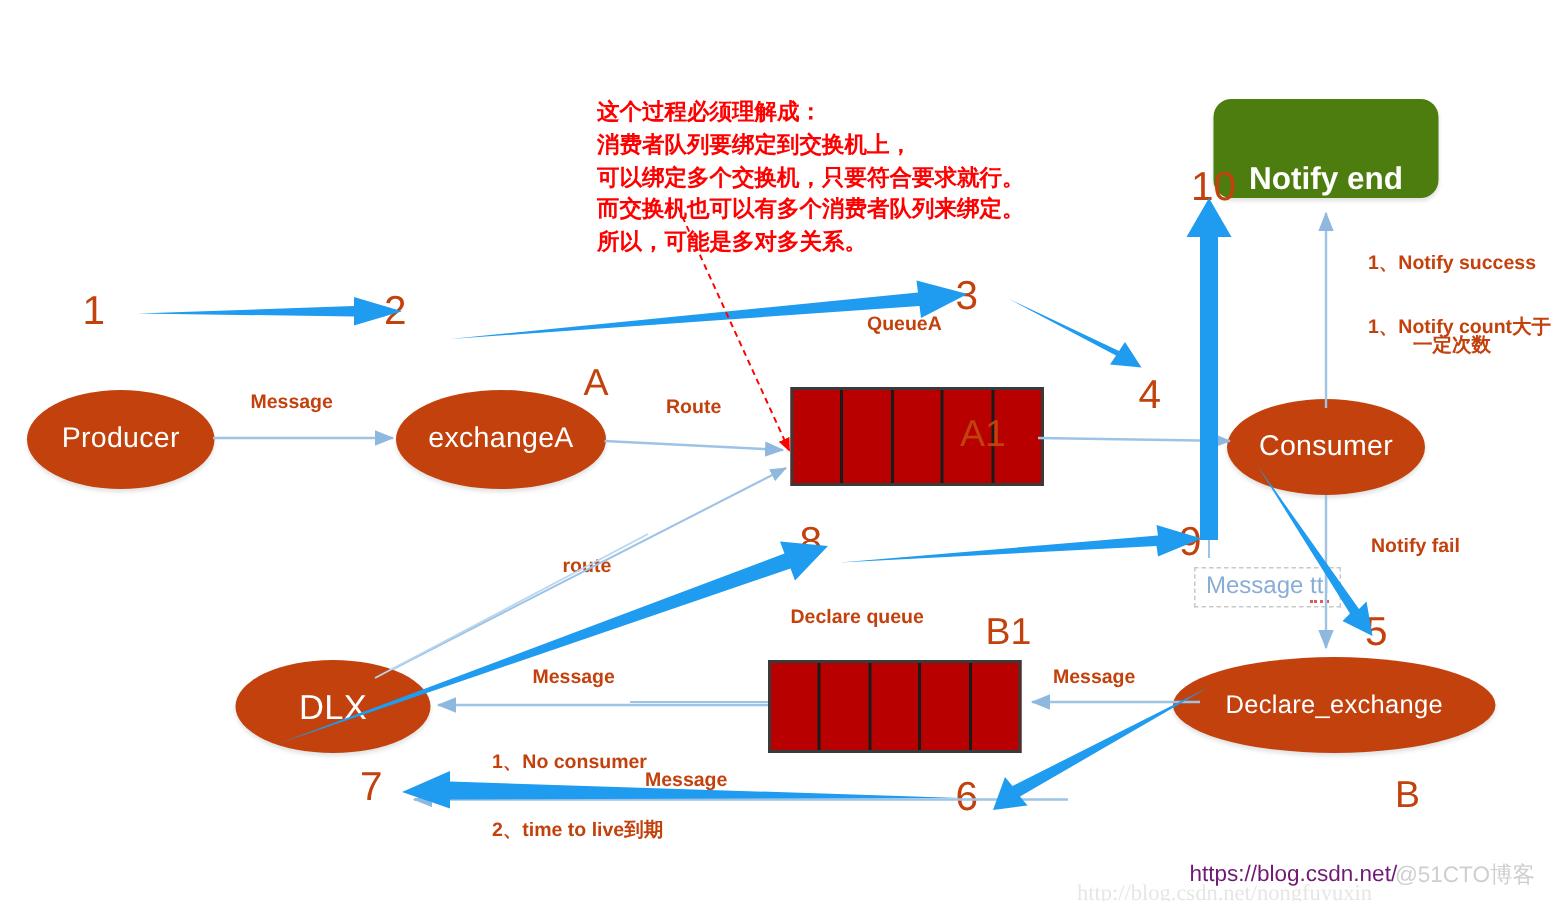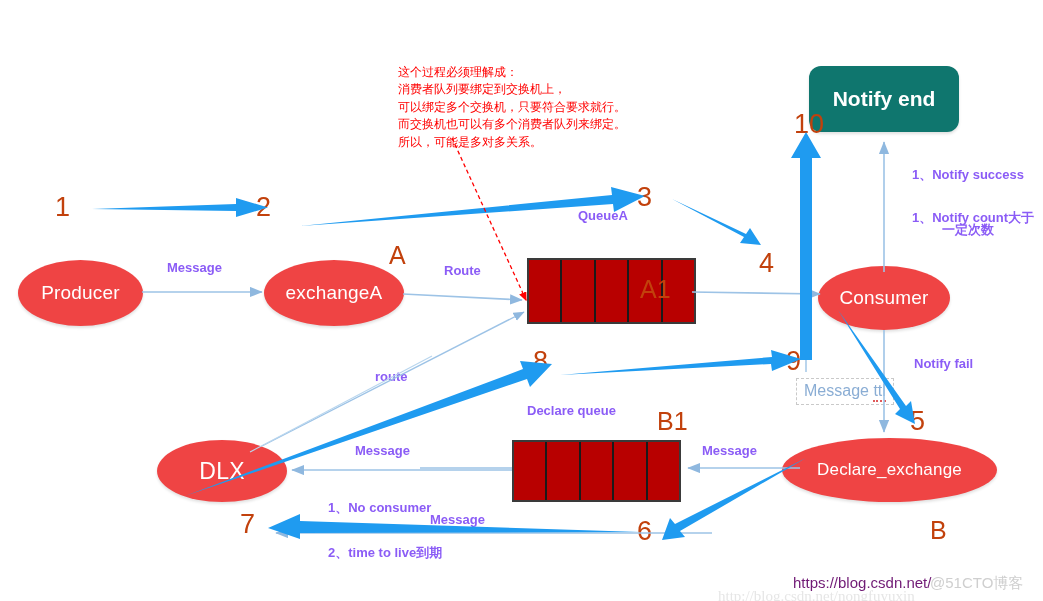--- a/index.html
+++ b/index.html
@@ -2,46 +2,46 @@
 <html><head>
 <meta charset="utf-8">
 <style>
   html,body{margin:0;padding:0;background:#ffffff;}
   body{font-family:"Liberation Sans","DejaVu Sans",sans-serif;}
   #stage{position:relative;width:1043px;height:601px;overflow:hidden;background:#fff;}
 
   
   .ellipse{
     position:absolute;border-radius:50%;
-    background:#ef4444;
+    background:#c2410c;
     display:flex;align-items:center;justify-content:center;
     color:#ffffff;font-weight:400;letter-spacing:.2px;
     box-shadow:0 2px 3px rgba(0,0,0,.12);
   }
   .rrect{
-    position:absolute;border-radius:12px;background:#0f766e;
-    display:flex;align-items:center;justify-content:center;
+    position:absolute;border-radius:12px;background:#4d7c0f;
+    display:flex;align-items:flex-end;justify-content:center;
     color:#fff;font-weight:700;box-shadow:0 2px 3px rgba(0,0,0,.12);
   }
   .queue{
     position:absolute;background:#b80000;border:2px solid #3a3a3a;
     display:flex;
   }
   .queue > i{flex:1;border-right:2px solid #1a1a1a;display:block;}
   .queue > i:last-child{border-right:none;}
 
   
-  .lbl{position:absolute;color:#8b5cf6;font-size:13px;font-weight:700;white-space:nowrap;}
+  .lbl{position:absolute;color:#c2410c;font-size:13px;font-weight:700;white-space:nowrap;}
   .red{position:absolute;color:#c2410c;font-weight:400;white-space:nowrap;}
   .rednum{font-size:27px;line-height:1;}
   .redlet{font-size:25px;line-height:1;}
 
   .note{
-    position:absolute;color:#ff0000;font-size:12px;line-height:1.45;
-    white-space:pre;font-weight:400;
+    position:absolute;color:#ff0000;font-size:15px;line-height:1.45;
+    white-space:pre;font-weight:700;
     font-family:"DejaVu Sans","Liberation Sans",sans-serif;
   }
   .ttlbox{
     position:absolute;border:1px dashed #c9c9c9;padding:3px 7px 4px 7px;
     color:#8aadd4;font-size:16px;font-weight:400;white-space:nowrap;
   }
   .squig{border-bottom:2px dotted #e05a5a;padding-bottom:1px;}
 
   .wm{position:absolute;white-space:nowrap;}
   .wm1{color:#701a75;font-size:15px;}

